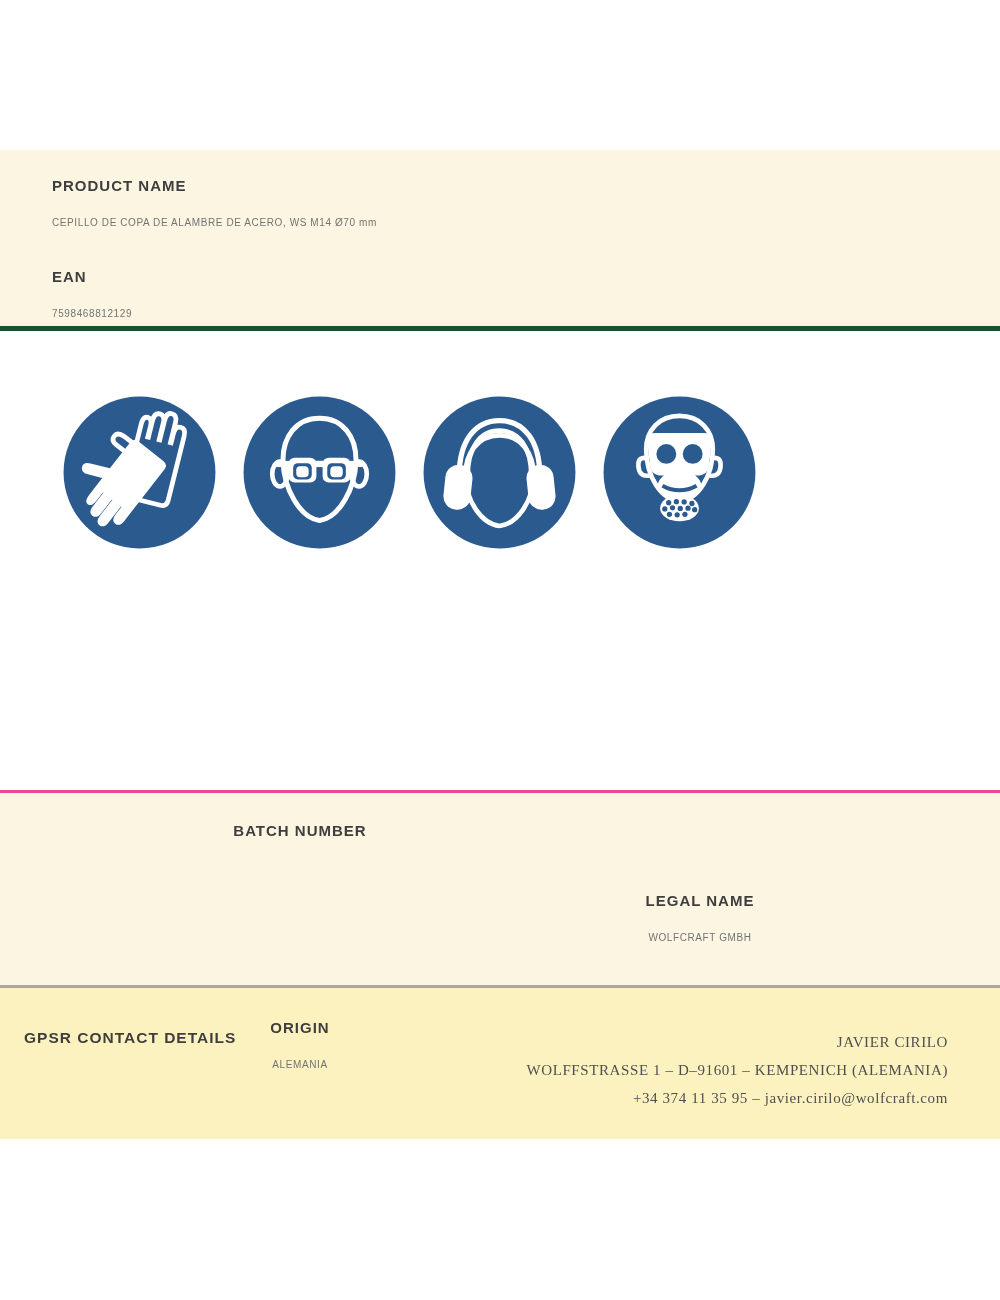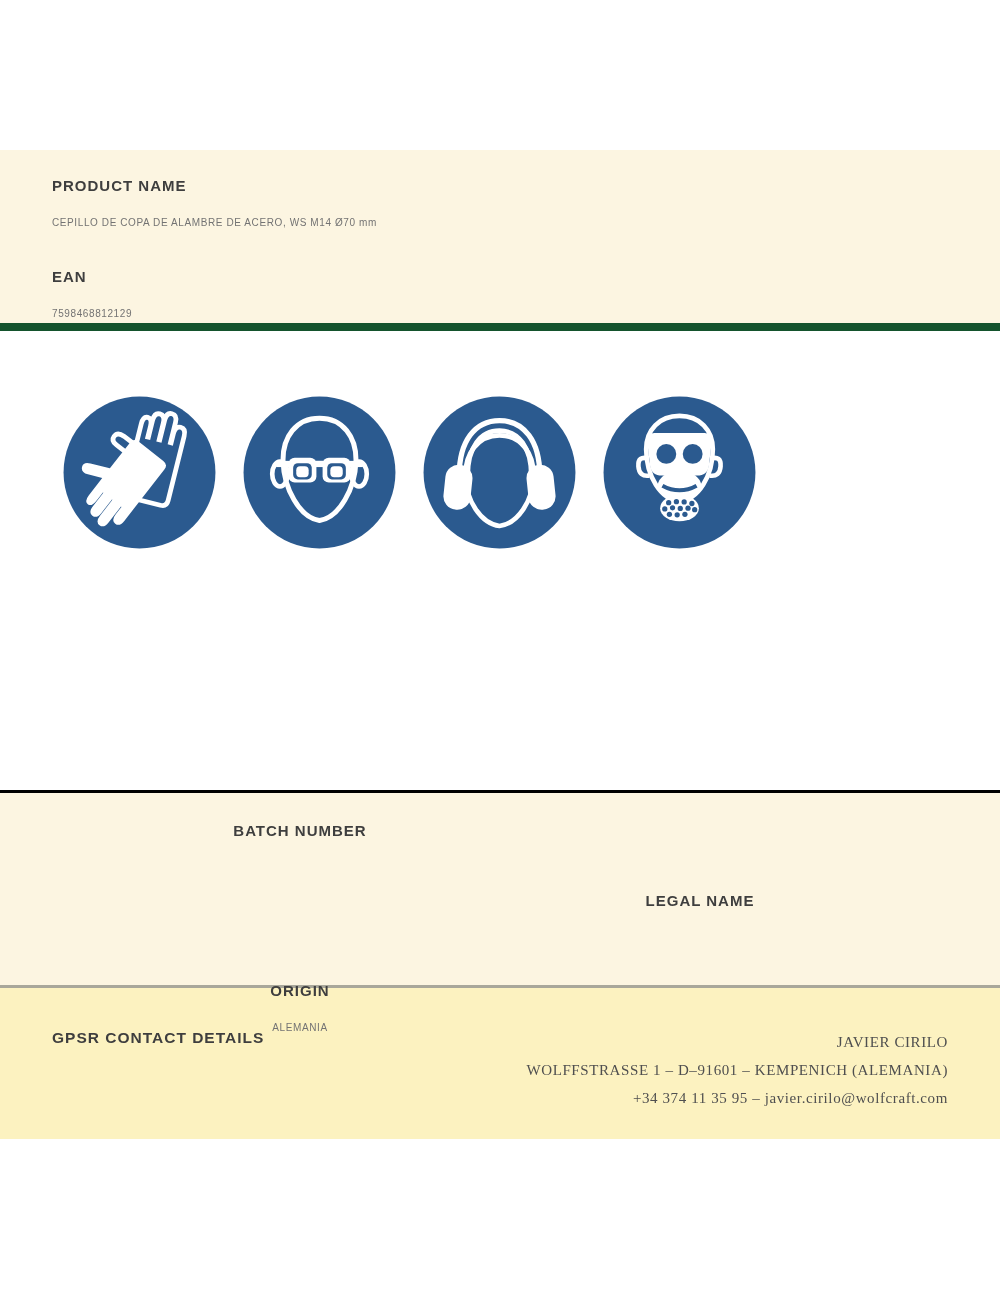--- a/index.html
+++ b/index.html
@@ -10,21 +10,21 @@
     position: relative;
     color: #4f4f4f;
     overflow: hidden;
   }
   .spacer-top { height: 150px; }
 
   
   .section-product {
     height: 181px;
     background: #fcf5e1;
-    border-bottom: 8px solid #14532d;
+    border-bottom: 5px solid #14532d;
     padding: 26px 52px 0 52px;
   }
   .field-label {
     font-size: 15px; font-weight: bold; color: #3e3e3e;
     letter-spacing: 1px; line-height: 20px;
   }
   .field-value {
     font-size: 10px; color: #737373;
     letter-spacing: 0.6px; line-height: 20px; margin-top: 17px;
   }
@@ -35,36 +35,36 @@
   .icons-row {
     display: flex; gap: 25px;
     padding-left: 62px; padding-top: 64px;
   }
   .picto { width: 155px; height: 155px; display: block; }
 
   
   .section-batch {
     height: 195px;
     background: #fcf5e1;
-    border-top: 3px solid #000000;
+    border-top: 3px solid #ec4899;
     padding-top: 28px;
   }
   .batch-grid {
     width: 800px; margin: 0 auto;
     display: grid; grid-template-columns: 400px 400px;
     text-align: center;
   }
   .batch-grid .row2 { margin-top: 70px; }
 
   
   .section-gpsr {
     height: 154px;
     background: #fcf2c0;
     border-top: 3px solid #a9a79a;
-    padding: 40px 52px 0 52px;
+    padding: 40px 52px 0 24px;
     display: flex; justify-content: space-between; align-items: flex-start;
   }
   .gpsr-label {
     font-size: 15.5px; font-weight: bold; color: #3e3e3e;
     letter-spacing: 1px; line-height: 20px;
   }
   .gpsr-contact {
     text-align: right;
     font-size: 15px; color: #4f4f4f; letter-spacing: 0.6px;
     line-height: 28px;
@@ -163,20 +163,21 @@
   </div>
 </div>
 
 <div class="section-batch">
   <div class="batch-grid">
     <div>
       <div class="field-label">BATCH NUMBER</div>
     </div>
     <div class="row2">
       <div class="field-label">LEGAL NAME</div>
+      <div class="field-value">WOLFCRAFT GMBH</div>
     </div>
     <div class="row2">
       <div class="field-label">ORIGIN</div>
       <div class="field-value">ALEMANIA</div>
     </div>
   </div>
 </div>
 
 <div class="section-gpsr">
   <div class="gpsr-label">GPSR CONTACT DETAILS</div>

